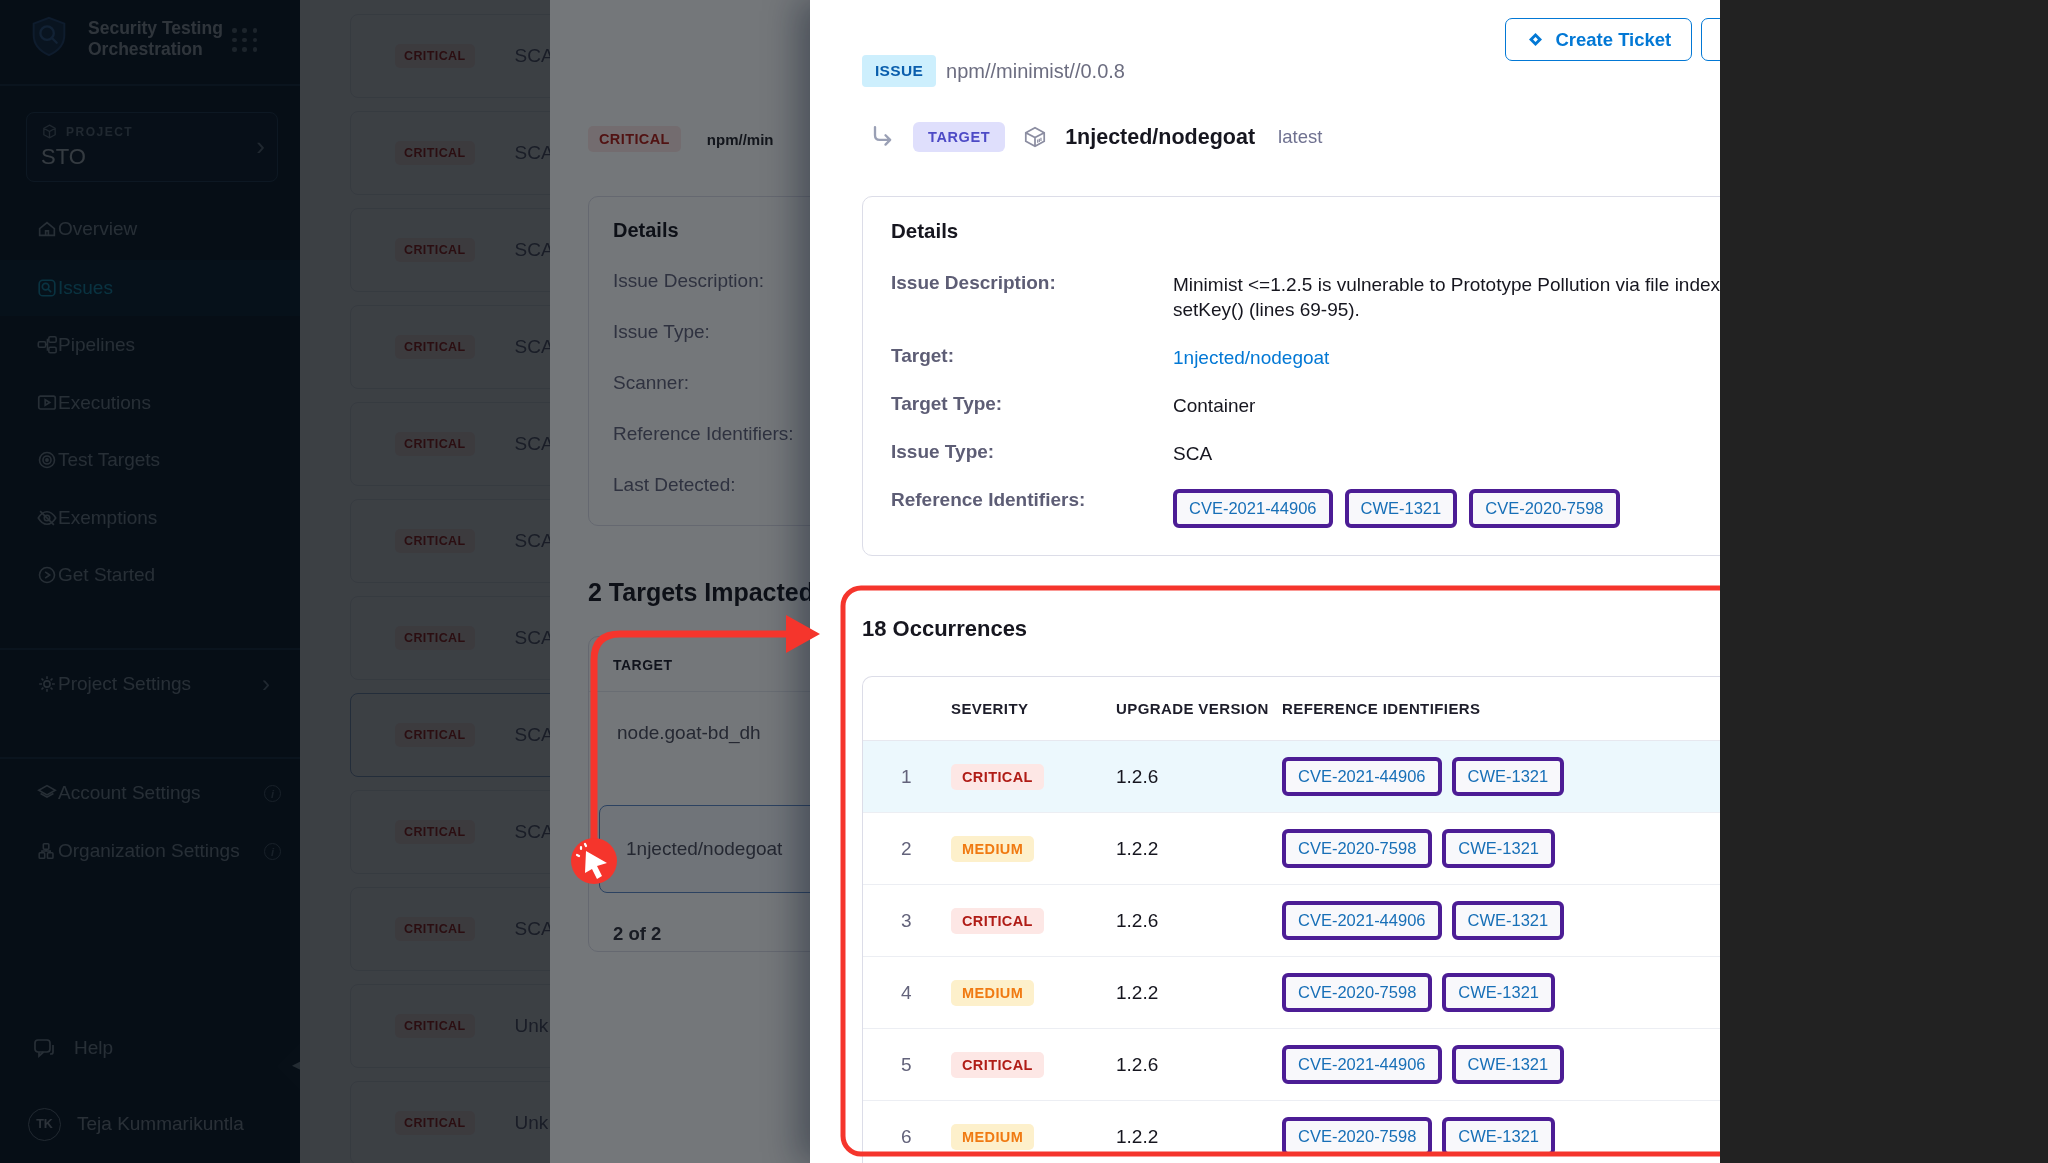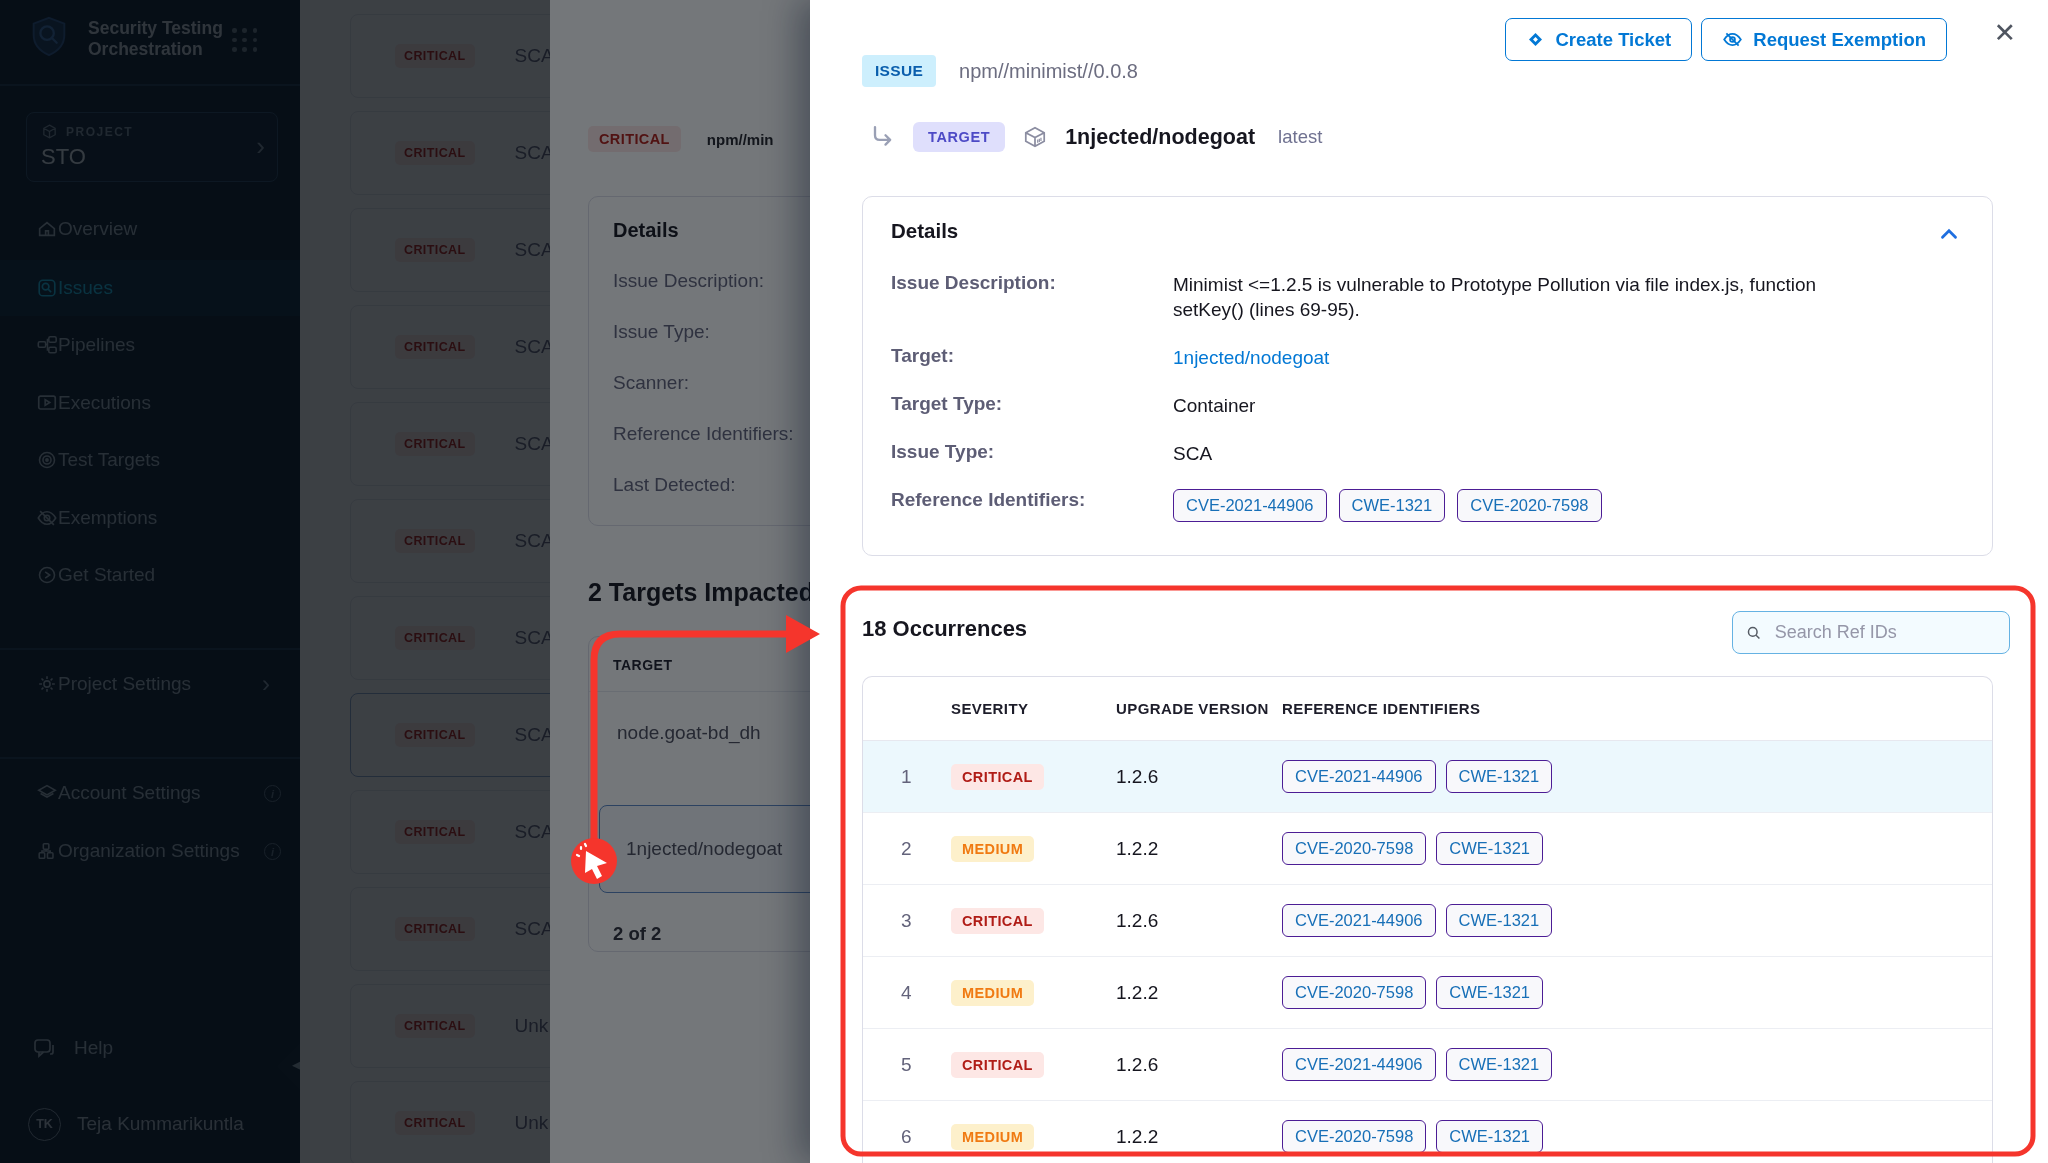--- a/index.html
+++ b/index.html
@@ -1,16 +1,16 @@
 <!DOCTYPE html>
 <html><head>
 <meta charset="utf-8">
 <style>
   html,body{margin:0;padding:0;background:#222;}
-  .stage{position:relative;width:2048px;height:1163px;overflow:hidden;background:#fff;
+  .stage{position:relative;width:1720px;height:1163px;overflow:hidden;background:#fff;
          font-family:"Liberation Sans",sans-serif;-webkit-font-smoothing:antialiased;}
   .stage *{box-sizing:border-box;}
 
   
   .sidebar{position:absolute;left:0;top:0;width:300px;height:100%;background:#0a1b2e;z-index:1;}
   .logo-row{position:absolute;left:26px;top:14px;display:flex;gap:16px;align-items:flex-start;}
   .app-title{font-size:17.5px;font-weight:bold;color:#c3ccd6;line-height:21px;padding-top:4px;width:150px;}
   .grid-icon{position:absolute;left:232px;top:28px;display:grid;grid-template-columns:repeat(3,1fr);gap:5px;width:26px;}
   .grid-icon i{width:4.5px;height:4.5px;border-radius:50%;background:#6e7f8e;}
   .side-div{position:absolute;left:0;right:0;height:2px;background:#244562;opacity:.7;}
@@ -65,40 +65,40 @@
   .backdrop-inner{position:absolute;left:0;top:0;width:550px;height:100%;background:rgba(2,6,12,.50);z-index:2;}
   .backdrop-mid{position:absolute;left:0;top:0;width:810px;height:100%;background:rgba(8,12,18,.56);z-index:3;}
 
   
   .modal{position:absolute;left:810px;top:0;width:1238px;height:100%;background:#fff;z-index:4;
          box-shadow:-12px 0 32px rgba(8,18,38,.38);}
   .modal-actions{position:absolute;top:18px;right:101px;display:flex;gap:9px;}
   .btn{height:43px;display:flex;align-items:center;gap:10px;padding:0 20px;border:1.6px solid #0278d5;border-radius:7px;
        background:#fff;color:#0278d5;font-size:18.5px;font-weight:bold;white-space:nowrap;}
   .close-x{position:absolute;top:20px;right:32px;font-size:27px;color:#4f5560;line-height:1;}
-  .hdr-issue{position:absolute;top:55px;left:52px;display:flex;align-items:center;gap:23px;}
+  .hdr-issue{position:absolute;top:55px;left:52px;display:flex;align-items:center;gap:10px;}
   .badge-issue{background:#cdeffd;color:#0a5ead;font-size:15.5px;font-weight:bold;letter-spacing:.3px;
                padding:7px 13px;border-radius:4px;}
   .issue-name{font-size:20px;color:#6c6d80;}
   .hdr-target{position:absolute;top:122px;left:58px;display:flex;align-items:center;gap:17px;}
   .badge-target{background:#dfdffc;color:#4d4ac6;font-size:14.5px;font-weight:bold;letter-spacing:.6px;
                 padding:7px 15px;border-radius:6px;}
   .target-name{font-size:21.5px;font-weight:bold;color:#16161f;}
   .target-tag{font-size:18.5px;color:#6f7190;margin-left:6px;}
 
   .d-card{position:absolute;left:52px;top:196px;width:1131px;height:360px;border:1px solid #dcdde8;border-radius:10px;
           padding:22px 28px;background:#fff;}
   .d-card h3{margin:0;font-size:20.5px;color:#16161f;}
   .d-chevron{position:absolute;right:30px;top:24px;}
   .f-row{display:grid;grid-template-columns:282px 1fr;align-items:start;margin-top:23px;font-size:19px;}
   .f-label{color:#5d5d75;font-weight:bold;}
   .f-value{color:#16161f;max-width:710px;line-height:1.32;}
   .f-link{color:#0278d5;}
   .chips{display:flex;gap:12px;}
-  .chip{border:1px solid #4c1d95;background:#f8f8fb;color:#176fb7;border-radius:6px;padding:6px 12px;font-size:16.5px;white-space:nowrap;text-align:center;}
+  .chip{border:4px solid #4c1d95;background:#f8f8fb;color:#176fb7;border-radius:6px;padding:6px 12px;font-size:16.5px;white-space:nowrap;text-align:center;}
 
   .occ-head{position:absolute;top:616px;left:52px;font-size:22px;font-weight:bold;color:#16161f;}
   .search{position:absolute;top:611px;left:922px;width:278px;height:43px;border:1.6px solid #65b2e3;background:#f3fbff;
           border-radius:8px;display:flex;align-items:center;gap:10px;padding:0 12px;}
   .search input{border:none;outline:none;background:transparent;font-size:18px;color:#3a3a4a;width:100%;
                 font-family:"Liberation Sans",sans-serif;}
   .search input::placeholder{color:#9596a8;}
 
   .t-card{position:absolute;left:52px;top:676px;width:1131px;height:487px;border:1px solid #dcdde8;border-bottom:none;
           border-radius:10px 10px 0 0;overflow:hidden;background:#fff;}

